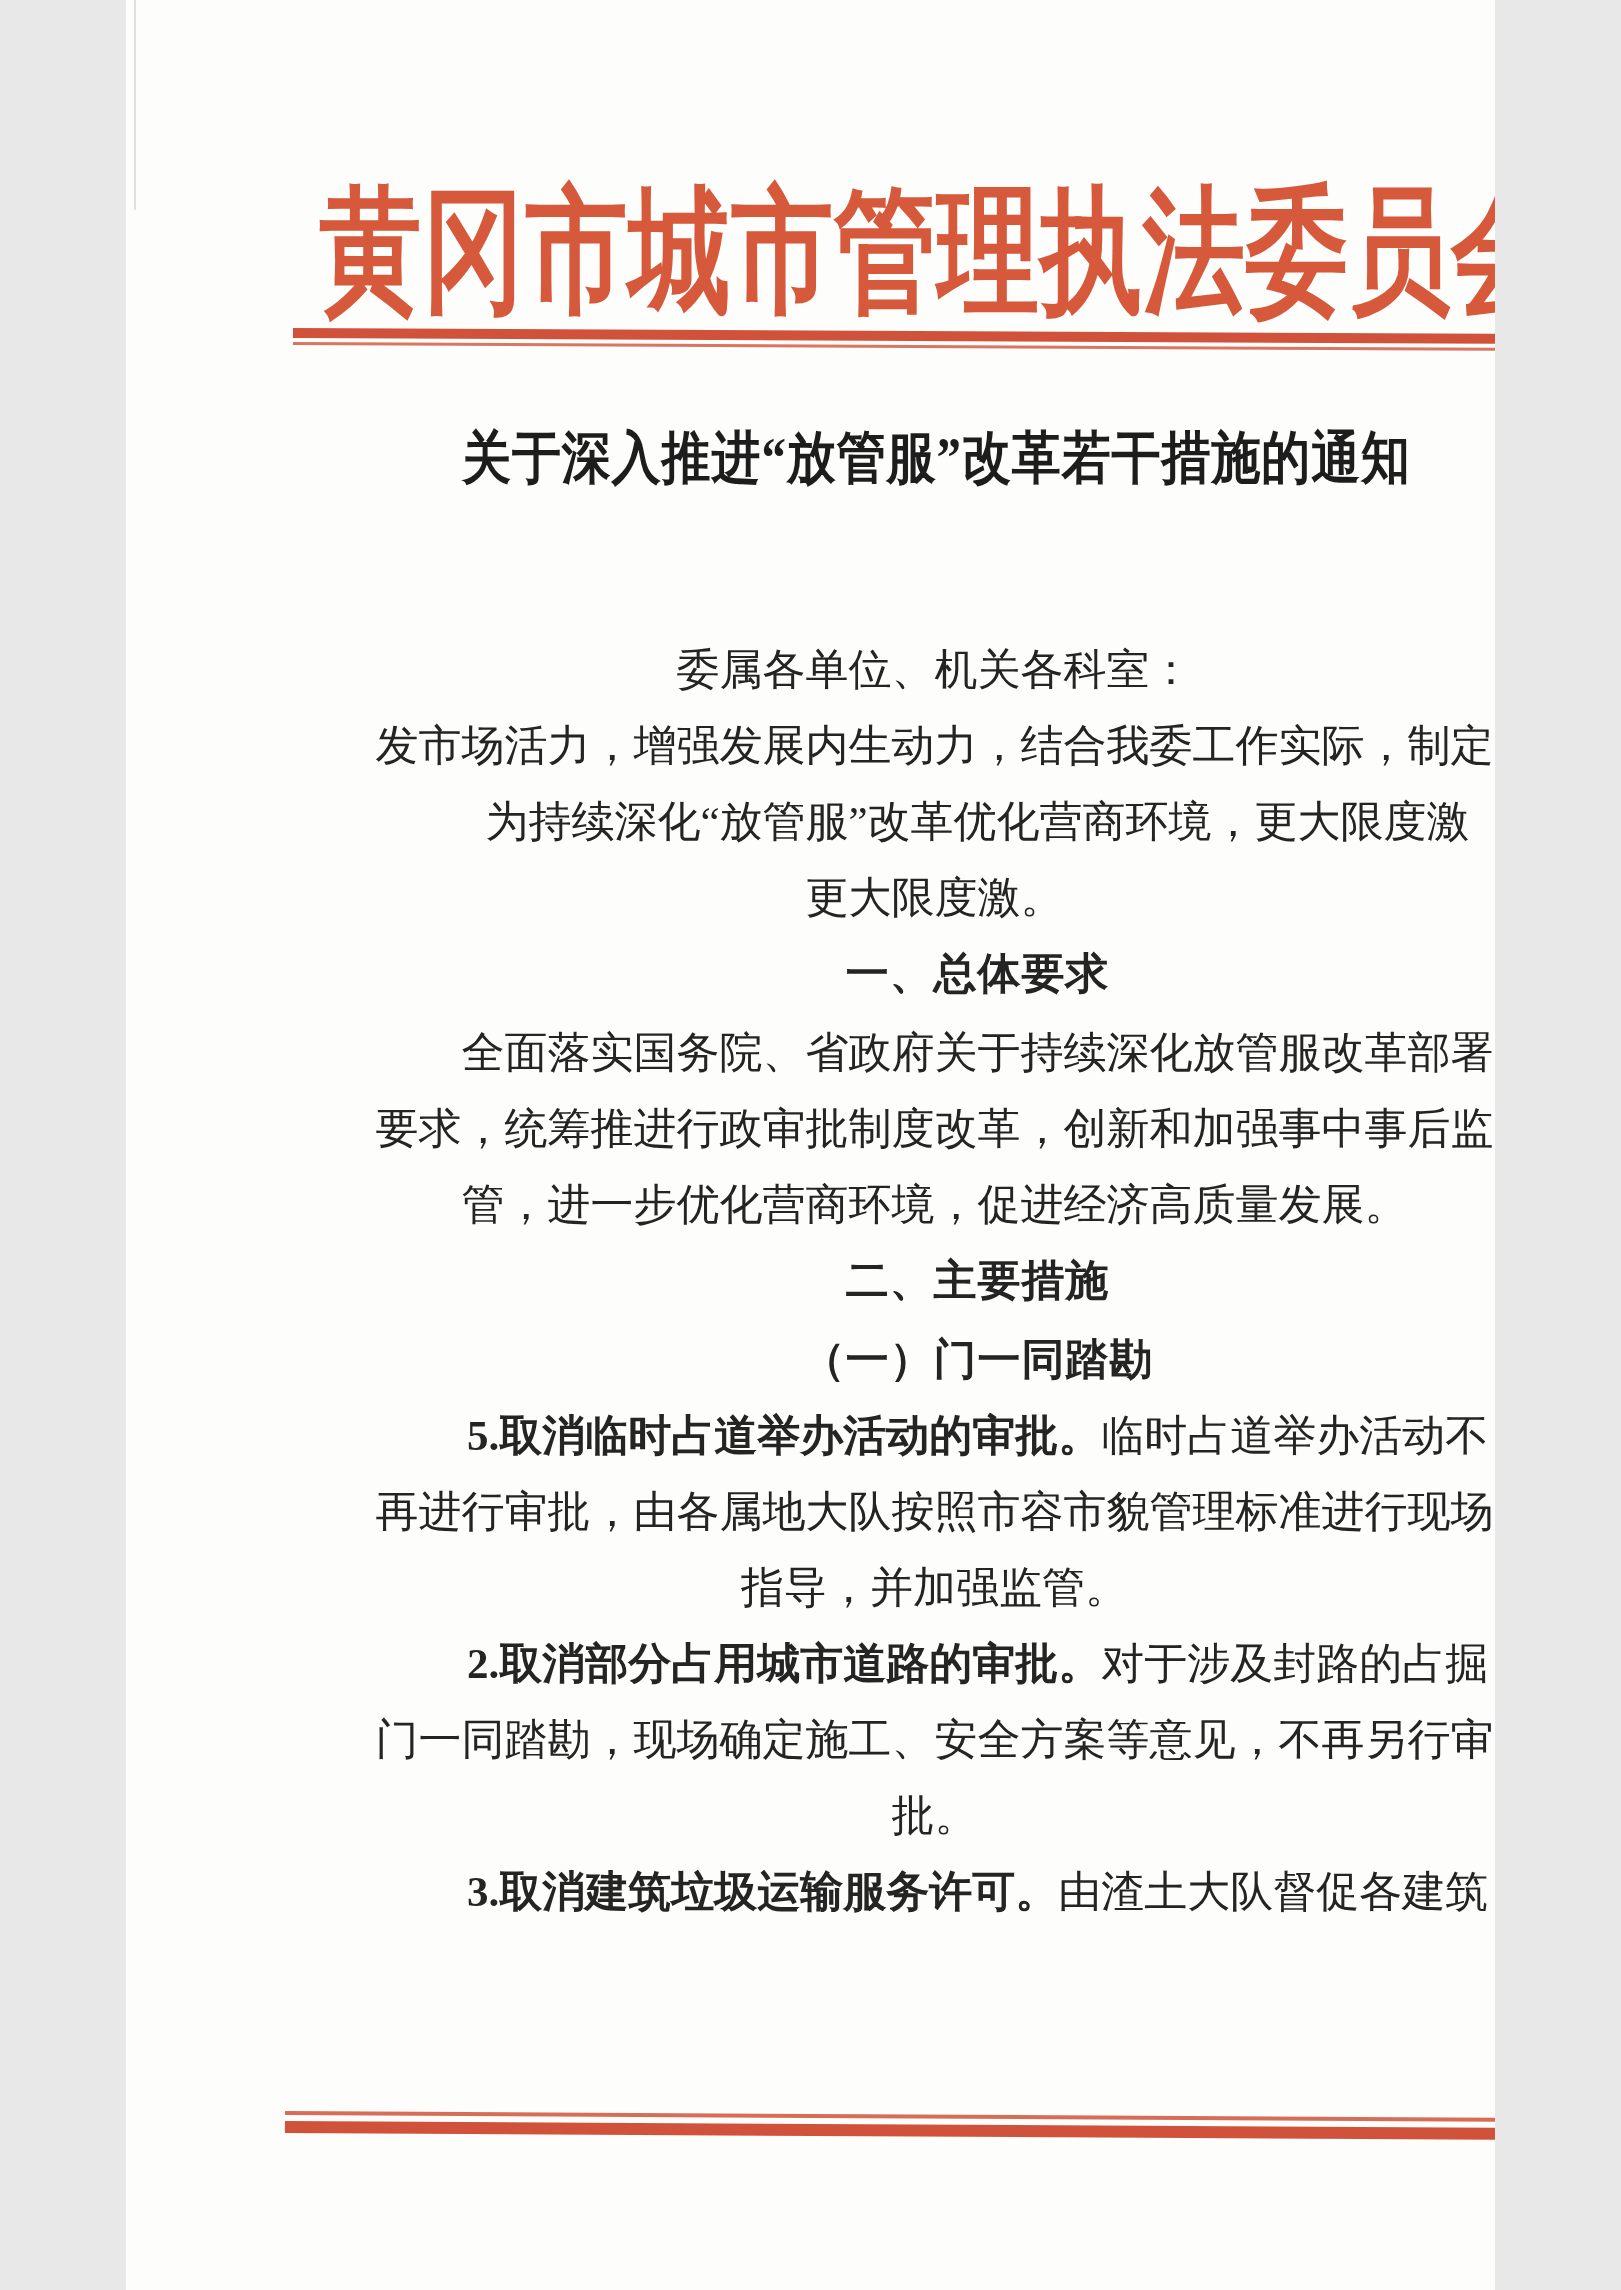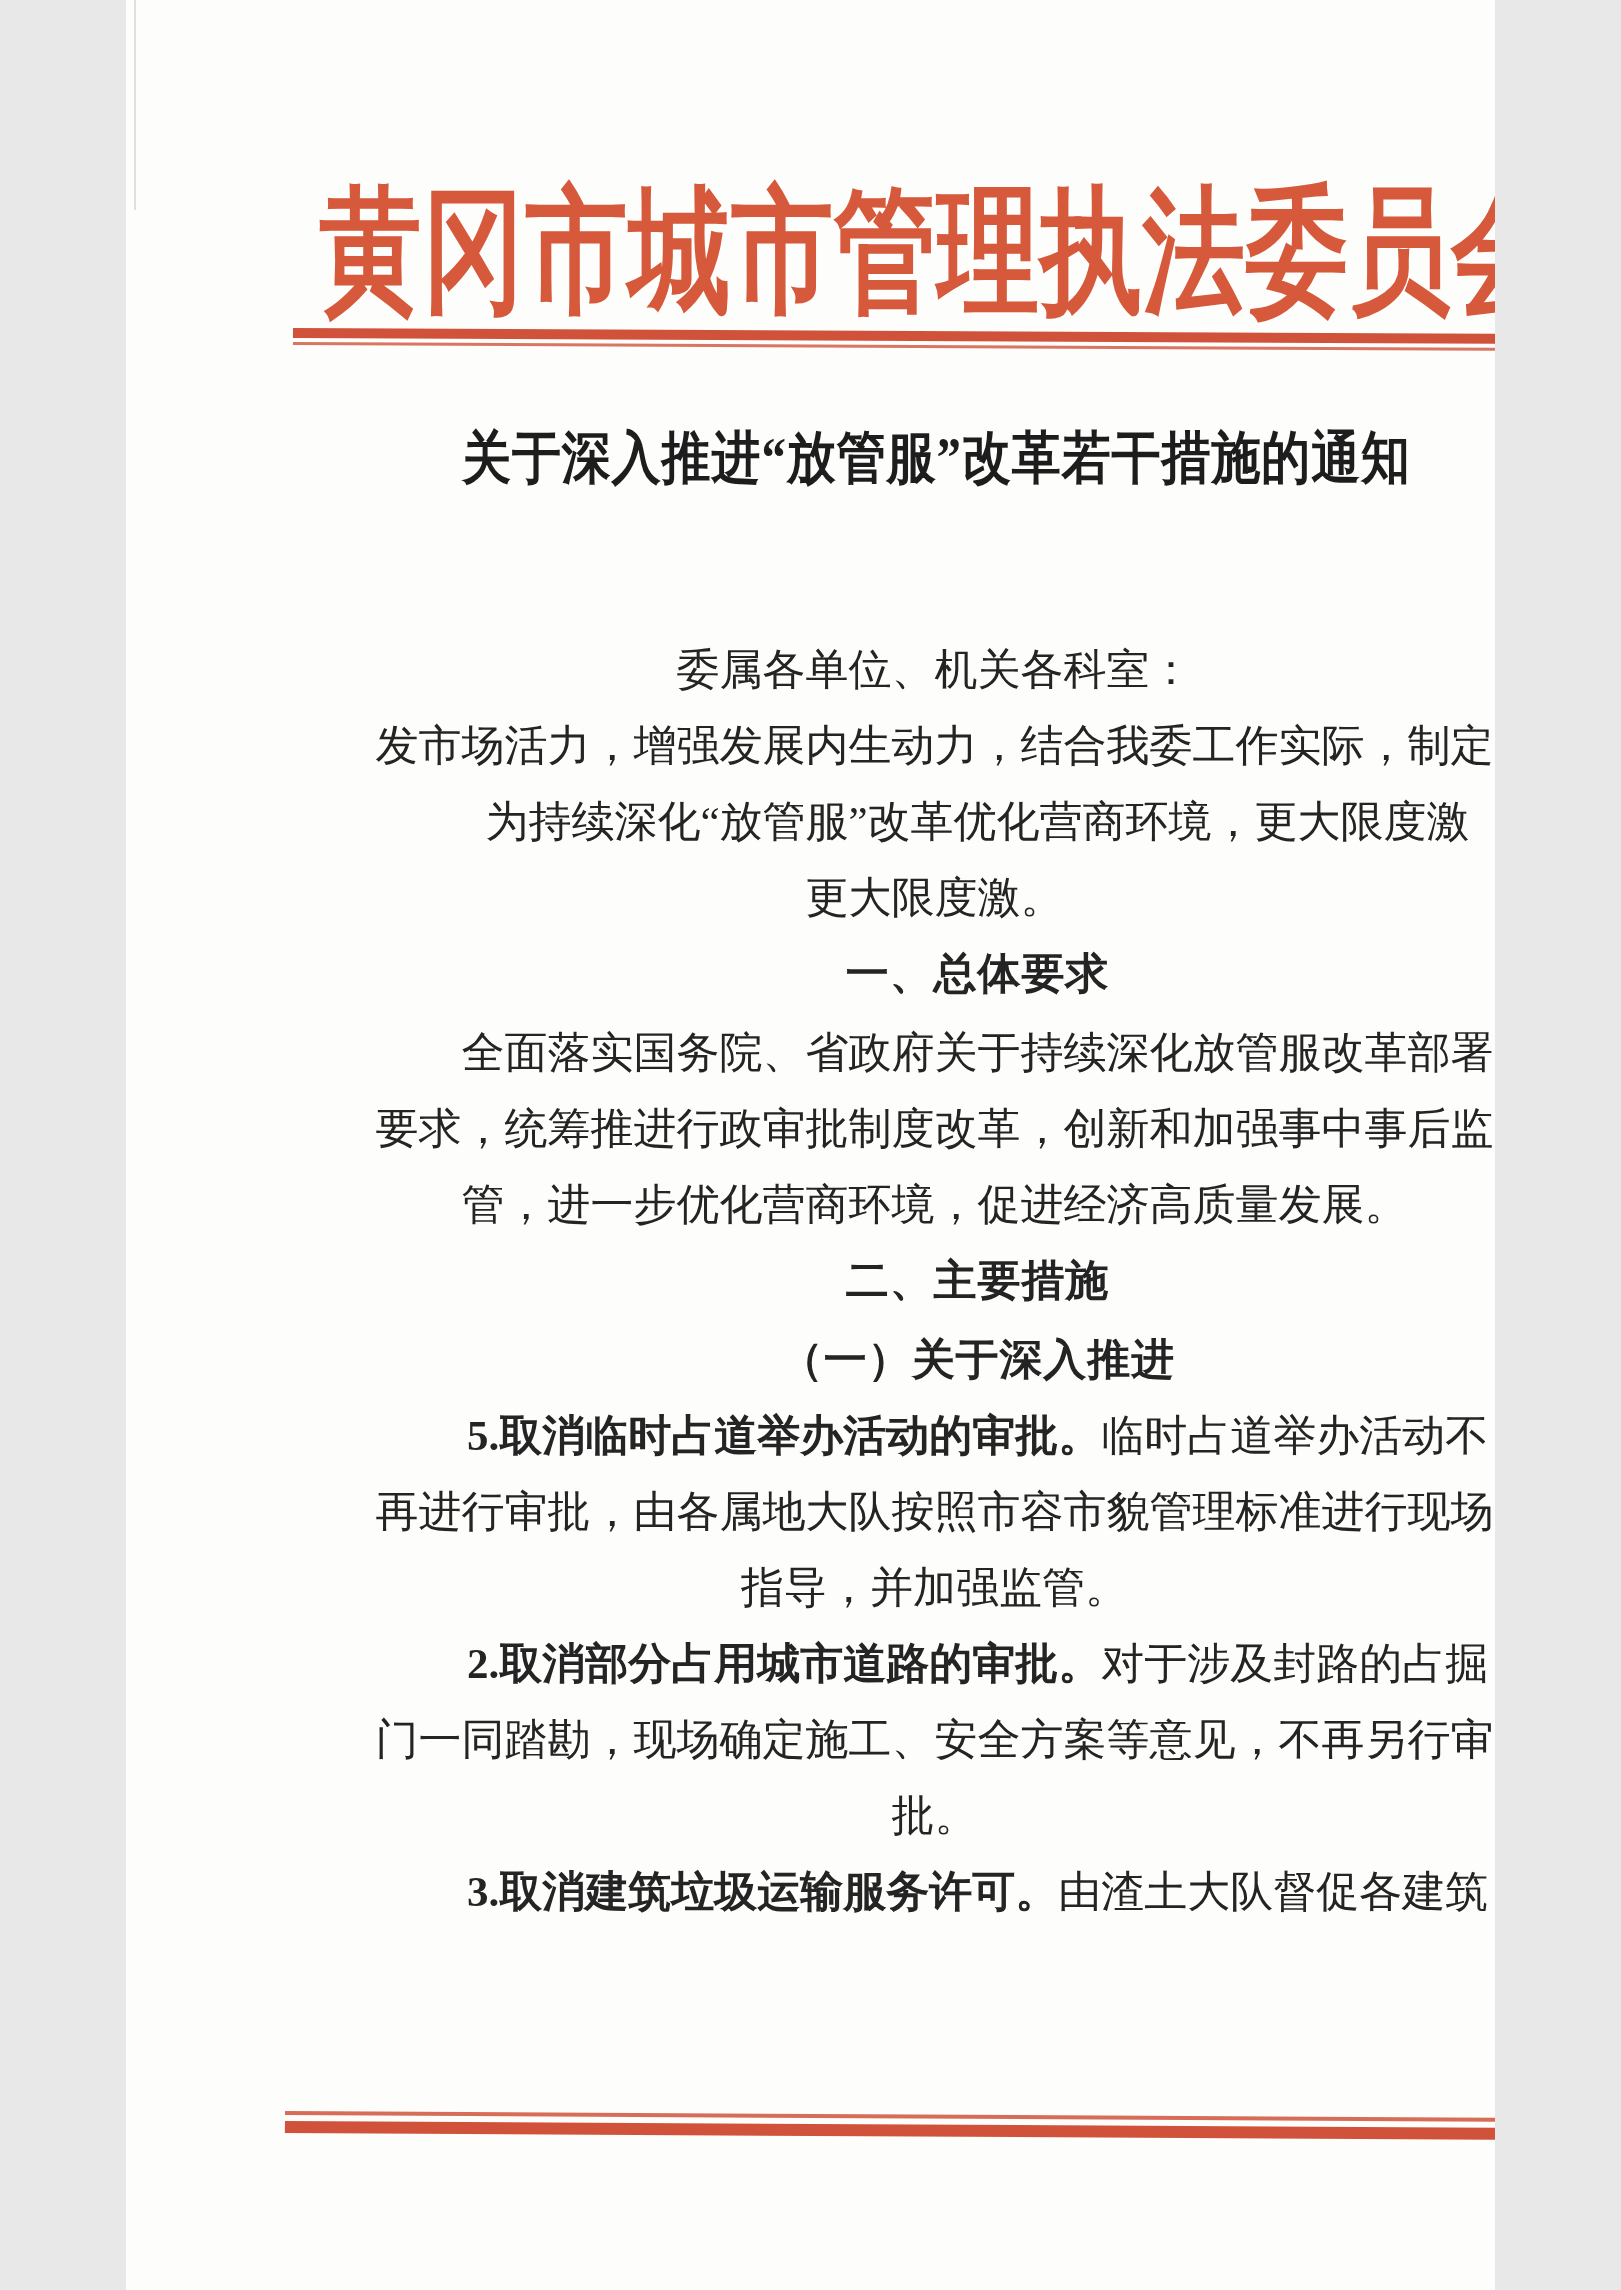--- a/index.html
+++ b/index.html
@@ -112,21 +112,21 @@
 
   <div class="line"><span class="seg normal">委属各单位、机关各科室：</span></div>
       <div class="line"><span class="seg normal">发市场活力，增强发展内生动力，结合我委工作实际，制定</span></div>
       <div class="line indent"><span class="seg normal">为持续深化“放管服”改革优化营商环境，更大限度激</span></div>
       <div class="line"><span class="seg normal">更大限度激。</span></div>
       <div class="line indent"><span class="seg heading-sans">一、总体要求</span></div>
       <div class="line indent"><span class="seg normal">全面落实国务院、省政府关于持续深化放管服改革部署</span></div>
       <div class="line"><span class="seg normal">要求，统筹推进行政审批制度改革，创新和加强事中事后监</span></div>
       <div class="line"><span class="seg normal">管，进一步优化营商环境，促进经济高质量发展。</span></div>
       <div class="line indent"><span class="seg heading-sans">二、主要措施</span></div>
-      <div class="line indent"><span class="seg heading-kai">（一）关于深入推进</span></div>
+      <div class="line indent"><span class="seg heading-kai">（一）门一同踏勘</span></div>
       <div class="line indent"><span class="seg lead">5.取消临时占道举办活动的审批。</span><span class="seg normal">临时占道举办活动不</span></div>
       <div class="line"><span class="seg normal">再进行审批，由各属地大队按照市容市貌管理标准进行现场</span></div>
       <div class="line"><span class="seg normal">指导，并加强监管。</span></div>
       <div class="line indent"><span class="seg lead">2.取消部分占用城市道路的审批。</span><span class="seg normal">对于涉及封路的占掘</span></div>
       <div class="line"><span class="seg normal">门一同踏勘，现场确定施工、安全方案等意见，不再另行审</span></div>
       <div class="line"><span class="seg normal">批。</span></div>
       <div class="line indent"><span class="seg lead">3.取消建筑垃圾运输服务许可。</span><span class="seg normal">由渣土大队督促各建筑</span></div>
     </div>
 
   <div class="footer-rules">

